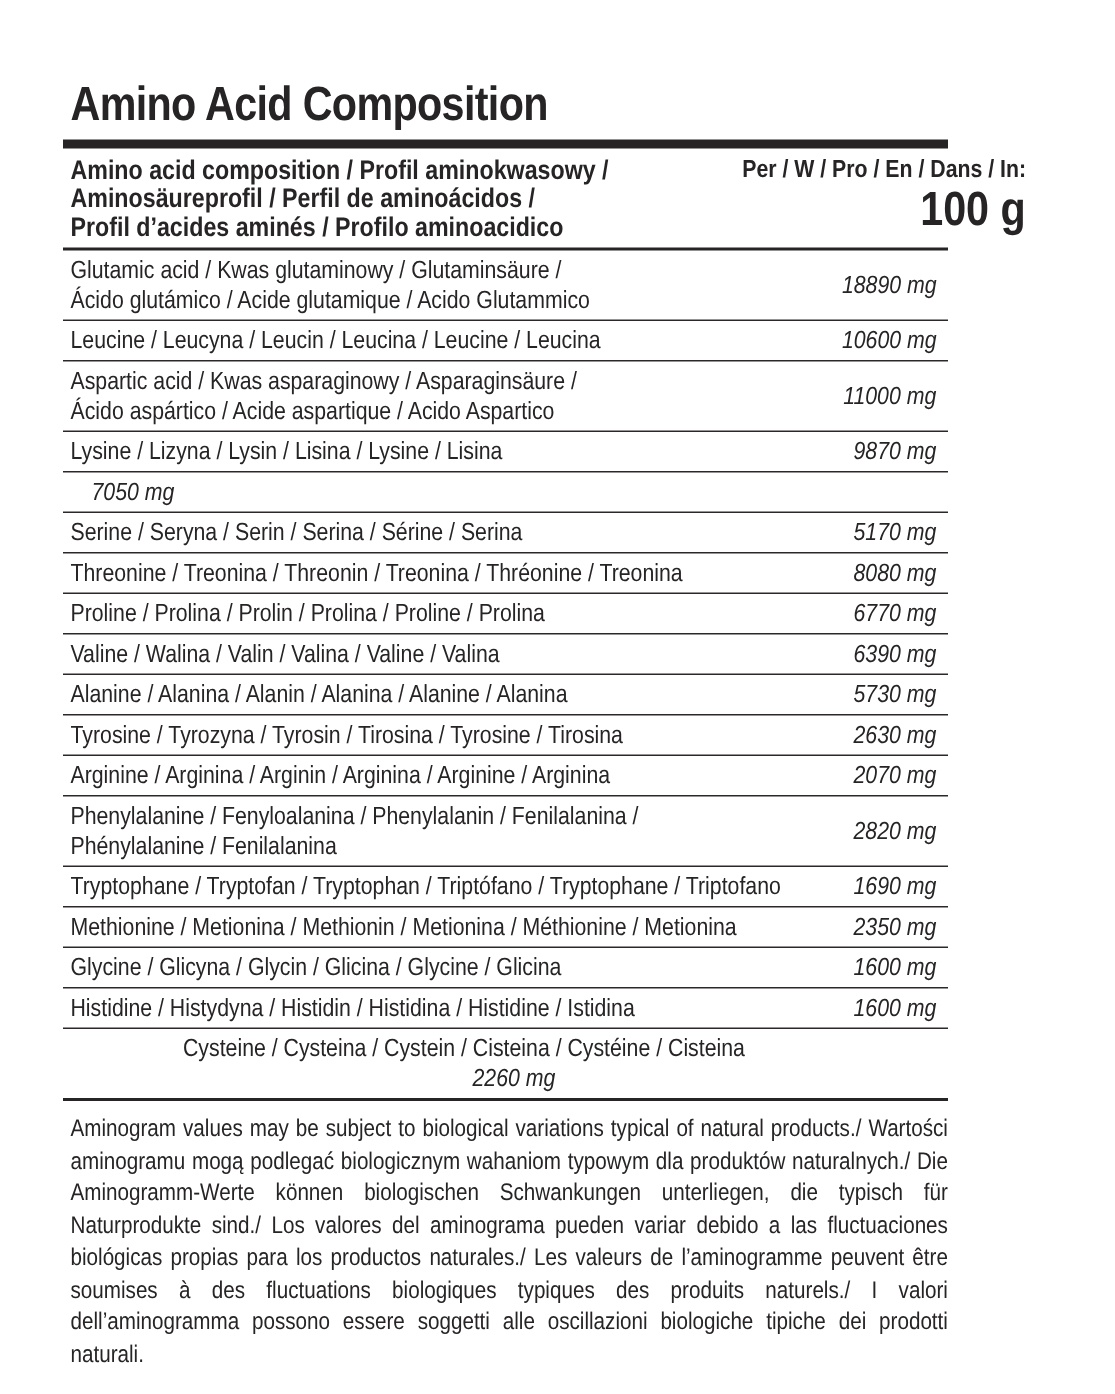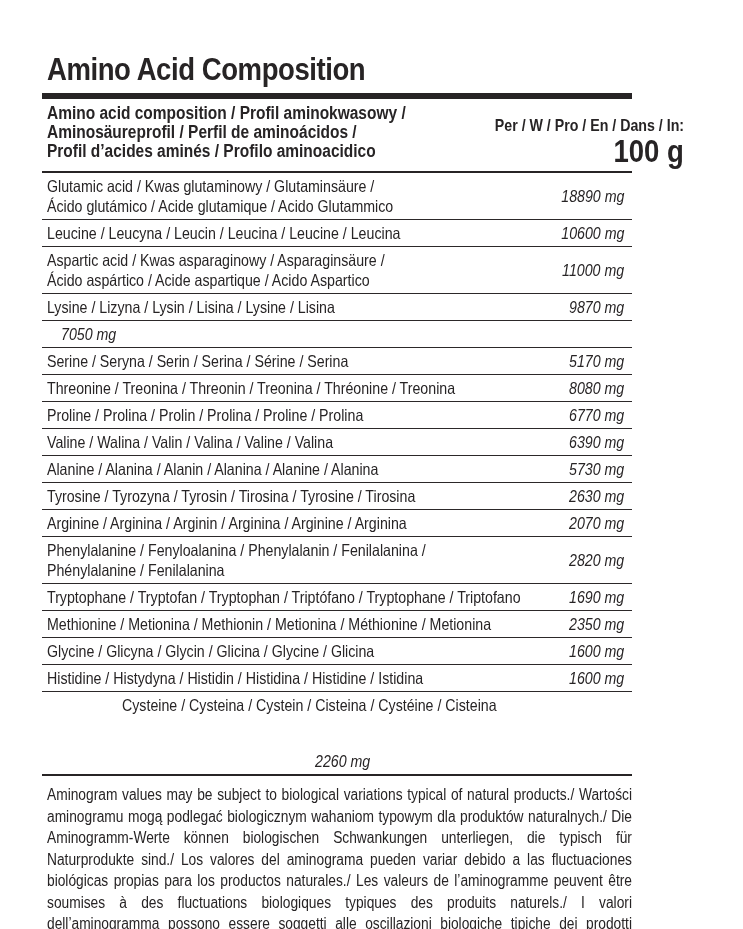--- a/index.html
+++ b/index.html
@@ -64,39 +64,37 @@
   .th-left {
     padding-left: 5px;
     font-weight: bold;
     font-size: 18px;
     line-height: 19px;
   }
   .th-right {
     text-align: right;
     font-weight: bold;
     padding-right: 8px;
-    margin-top: 12px;
   }
   .per-label {
     font-size: 16.5px;
     line-height: 19px;
   }
   .per-amount {
     font-size: 32px;
     line-height: 32px;
   }
   .row {
     display: flex;
     align-items: center;
     justify-content: space-between;
     border-bottom: 1.4px solid #2c2829;
     padding: 3px 0;
     font-size: 16.5px;
     line-height: 20px;
-    gap: 36px;
   }
   .row:last-child {
     border-bottom-width: 2.5px;
     border-bottom-color: #272425;
     flex-direction: column;
   }
   .row .name {
     flex: 1 1 auto;
     min-width: 0;
     padding-left: 5px;

